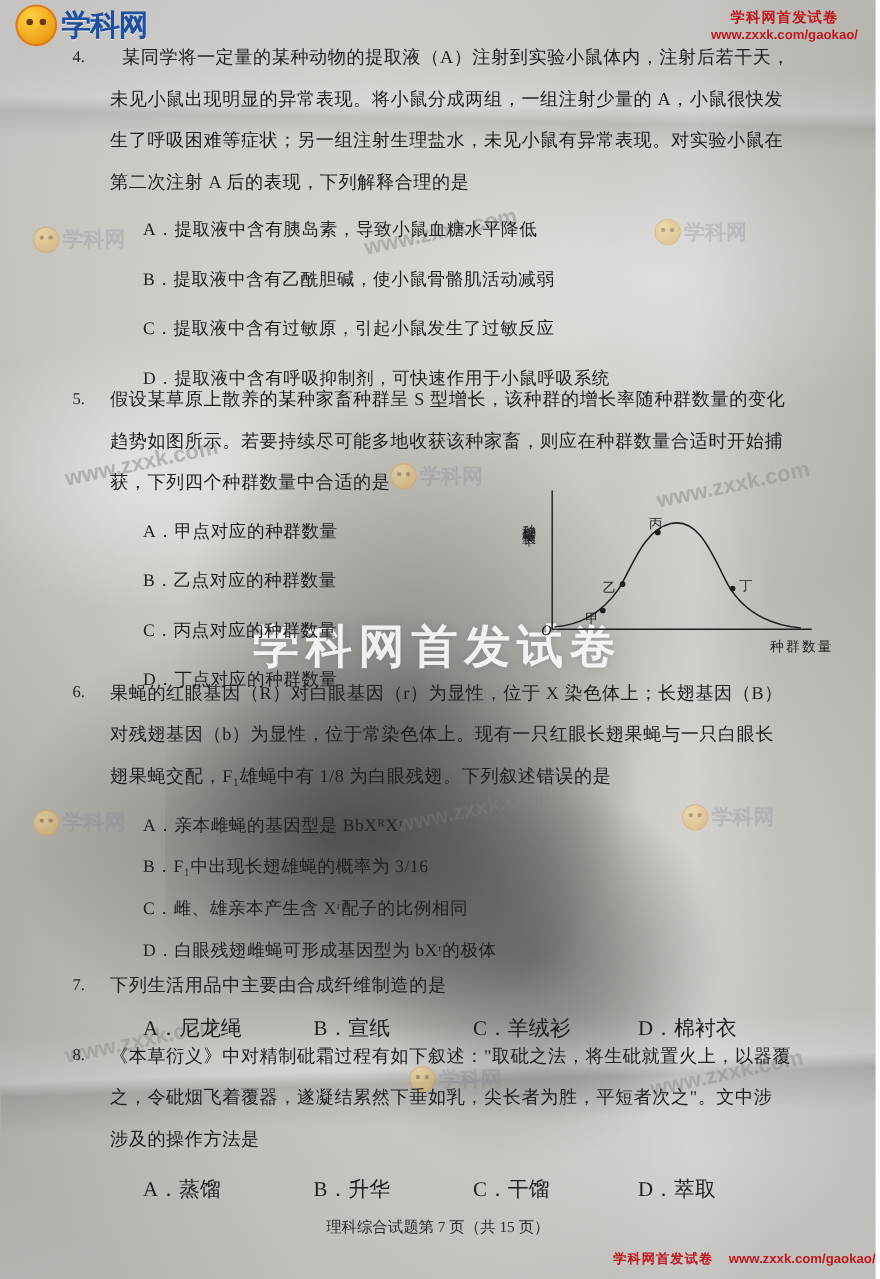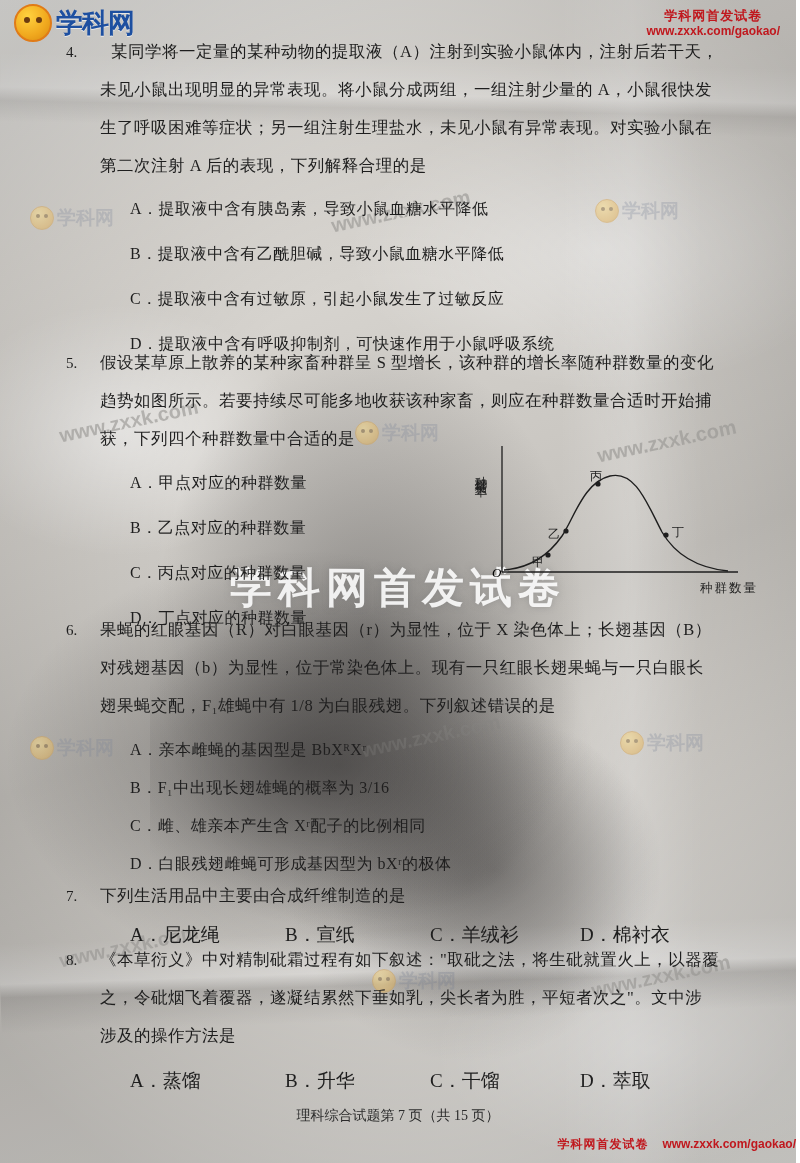--- a/index.html
+++ b/index.html
@@ -340,21 +340,21 @@
 
   <div class="content">
 
     <div class="q" style="left:100px; top:44px;">
       <div class="qnum">4.</div>
       <div class="line" style="position:absolute; left:11px; top:0;">某同学将一定量的某种动物的提取液（A）注射到实验小鼠体内，注射后若干天，</div>
       <div class="line" style="position:absolute; left:0; top:38px;">未见小鼠出现明显的异常表现。将小鼠分成两组，一组注射少量的 A，小鼠很快发</div>
       <div class="line" style="position:absolute; left:0; top:76px;">生了呼吸困难等症状；另一组注射生理盐水，未见小鼠有异常表现。对实验小鼠在</div>
       <div class="line" style="position:absolute; left:0; top:114px;">第二次注射 A 后的表现，下列解释合理的是</div>
       <div class="opt opt-indent" style="position:absolute; left:0; top:155px;">A．提取液中含有胰岛素，导致小鼠血糖水平降低</div>
-      <div class="opt opt-indent" style="position:absolute; left:0; top:200px;">B．提取液中含有乙酰胆碱，导致小鼠血糖水平降低</div>
+      <div class="opt opt-indent" style="position:absolute; left:0; top:200px;">B．提取液中含有乙酰胆碱，使小鼠骨骼肌活动减弱</div>
       <div class="opt opt-indent" style="position:absolute; left:0; top:245px;">C．提取液中含有过敏原，引起小鼠发生了过敏反应</div>
       <div class="opt opt-indent" style="position:absolute; left:0; top:290px;">D．提取液中含有呼吸抑制剂，可快速作用于小鼠呼吸系统</div>
     </div>
 
     <div class="q" style="left:100px; top:355px;">
       <div class="qnum">5.</div>
       <div class="line" style="position:absolute; left:0; top:0;">假设某草原上散养的某种家畜种群呈 S 型增长，该种群的增长率随种群数量的变化</div>
       <div class="line" style="position:absolute; left:0; top:38px;">趋势如图所示。若要持续尽可能多地收获该种家畜，则应在种群数量合适时开始捕</div>
       <div class="line" style="position:absolute; left:0; top:76px;">获，下列四个种群数量中合适的是</div>
       <div class="opt opt-indent" style="position:absolute; left:0; top:118px;">A．甲点对应的种群数量</div>

